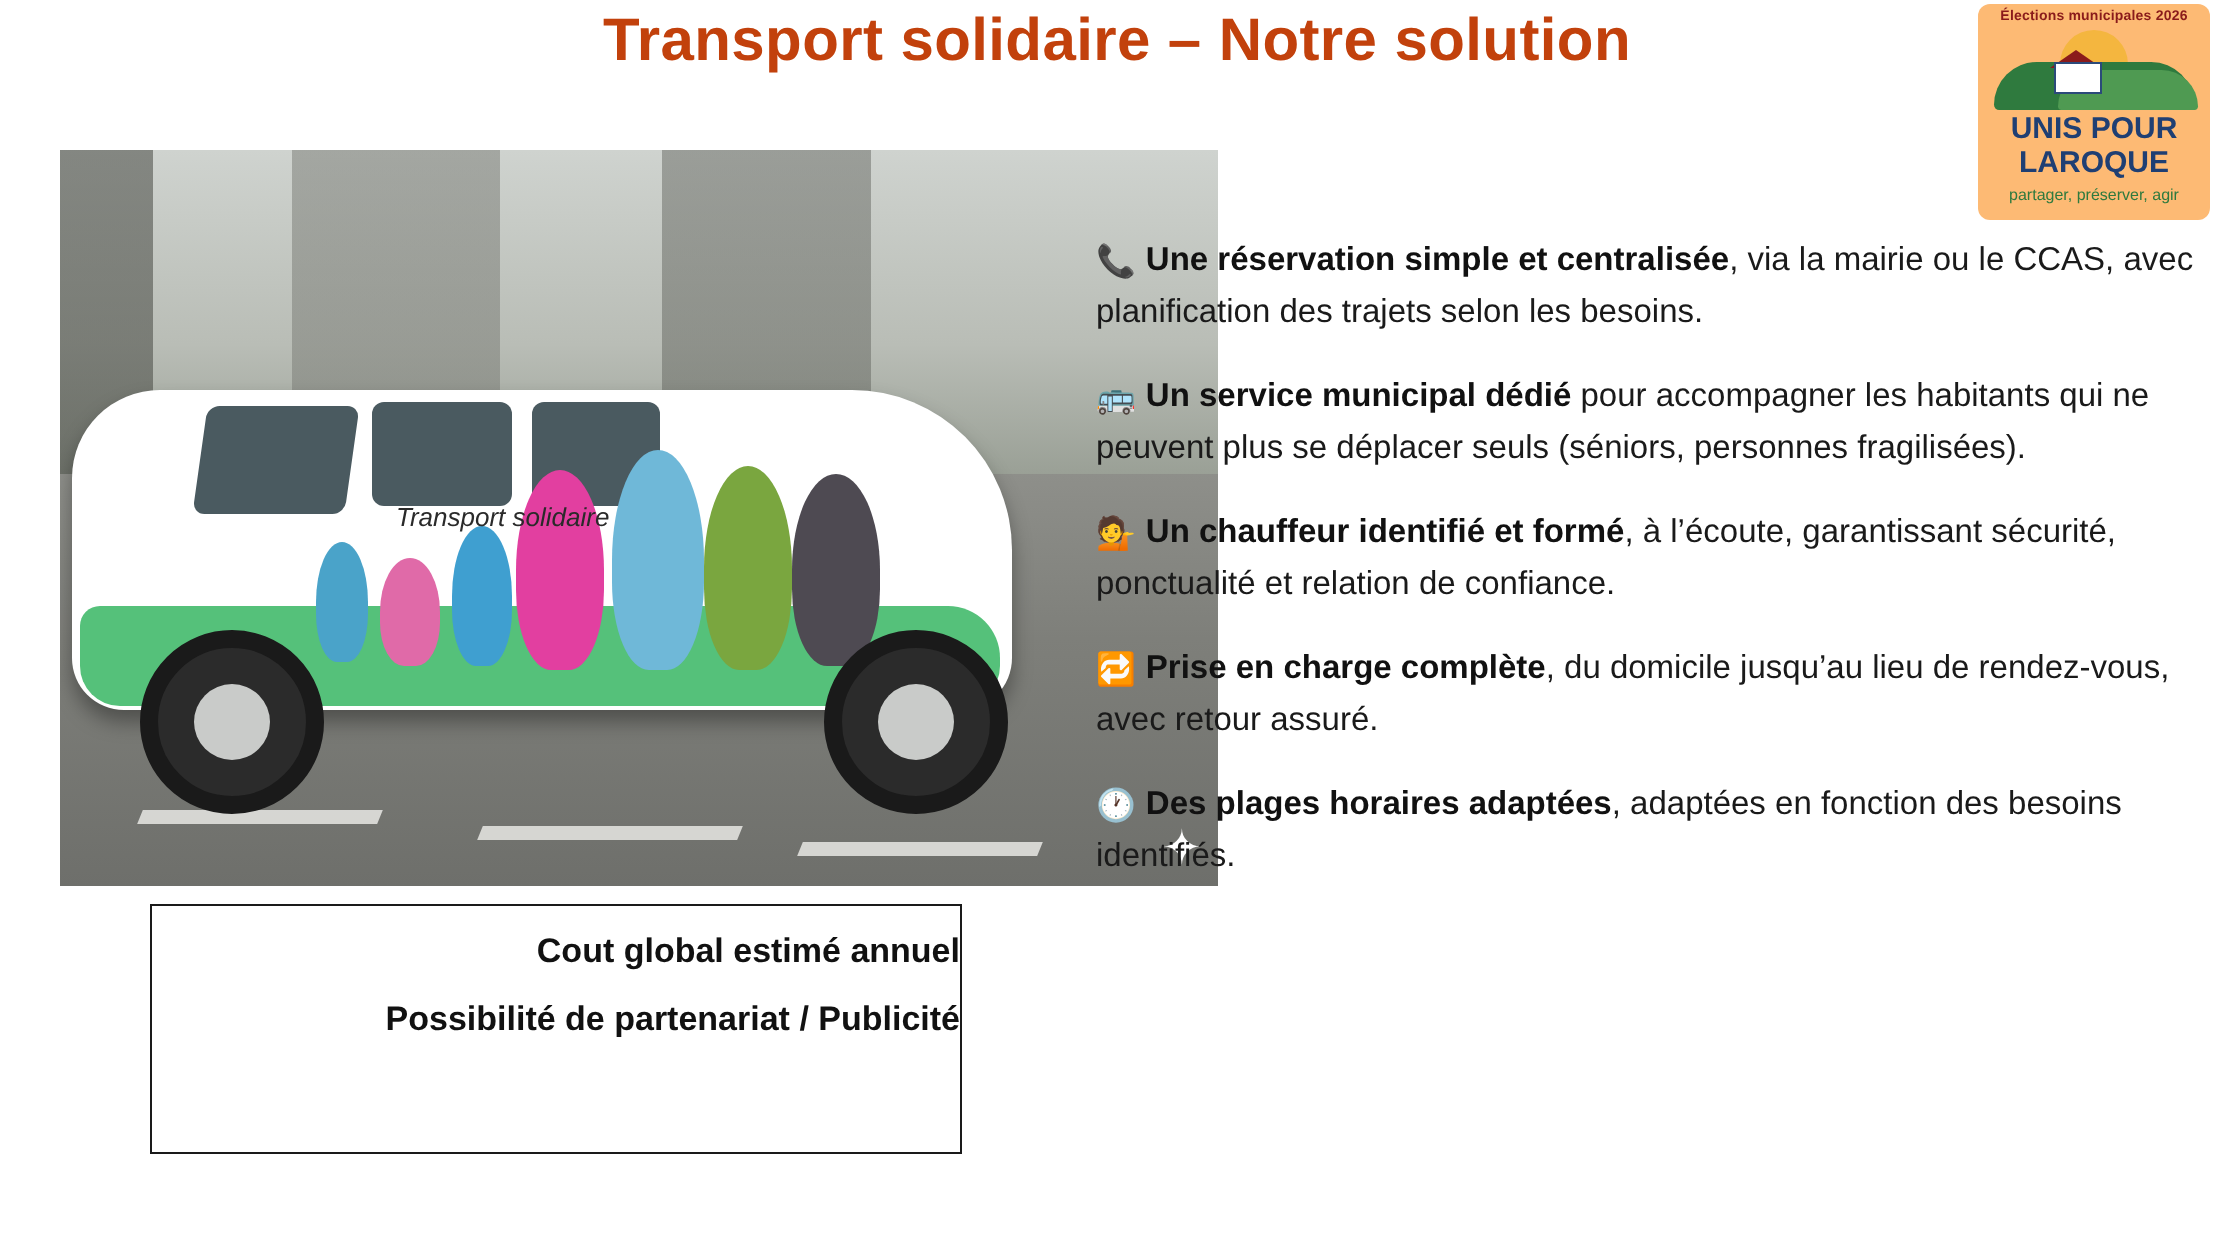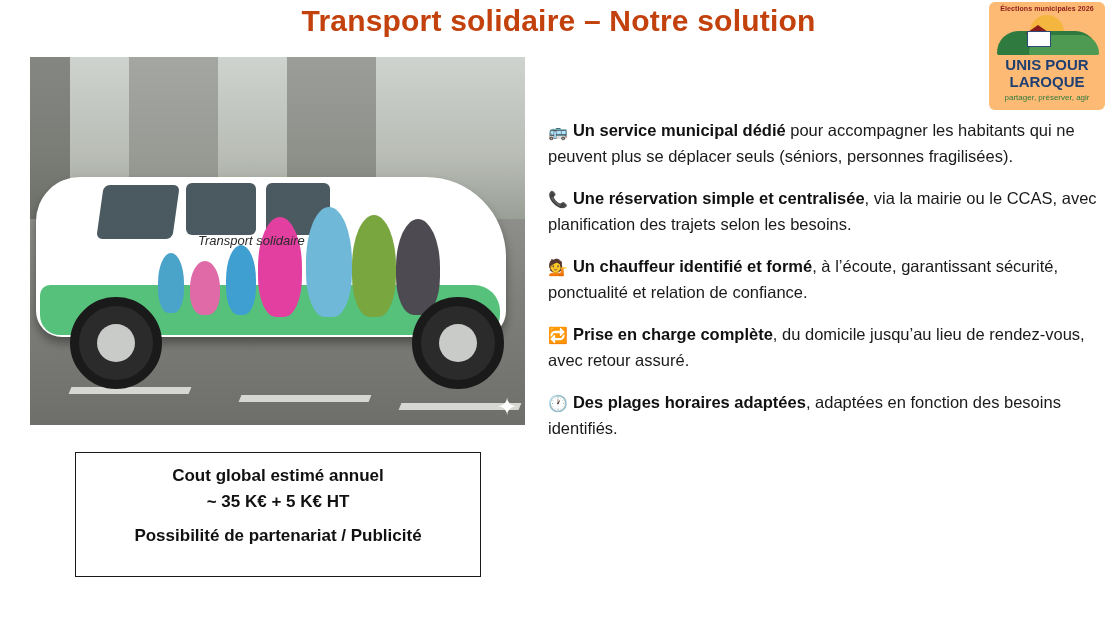--- a/index.html
+++ b/index.html
@@ -113,22 +113,22 @@
     text-align: center;
     font-size: 8px;
     color: #2f7a3e;
     margin-top: 4px;
   }
 
   
   .photo {
     position: absolute;
     left: 30px;
-    top: 57px;
-    width: 495px;
+    top: 75px;
+    width: 579px;
     height: 368px;
     overflow: hidden;
     background: #6f6f6a;
   }
   .ph-sky {
     position: absolute;
     left: 0; top: 0; width: 100%; height: 44%;
     background: linear-gradient(#cfd3cf, #b9bdb6 60%, #9aa096);
   }
   .ph-building {
@@ -211,21 +211,21 @@
 
   
   .cost-box {
     position: absolute;
     left: 75px;
     top: 452px;
     width: 406px;
     height: 125px;
     border: 1px solid #1a1a1a;
     background: #ffffff;
-    text-align: center;
+    text-align: right;
     padding-top: 10px;
     box-sizing: border-box;
   }
   .cost-line {
     font-size: 17px;
     font-weight: bold;
     line-height: 26px;
     color: #111;
   }
   .cost-line.last {
@@ -304,35 +304,34 @@
     </div>
   <div class="ph-wheel w-rear">
       <div class="ph-hub"></div>
     </div>
 
   <div style="position:absolute; right:8px; bottom:4px; color:#fff; font-size:24px;">✦</div>
 </div>
 
 <div class="cost-box">
   <div class="cost-line">Cout global estimé annuel</div>
-  <div class="cost-line">~ 35 K€ + 5 K€ HT</div>
   <div class="cost-line last">Possibilité de partenariat / Publicité</div>
 </div>
 
 <div class="bullets">
 
   <div class="bullet">
+    <span class="emoji">📞</span><b>Une réservation simple et centralisée</b><span>, via la mairie ou le CCAS, avec planification des trajets selon les besoins.</span>
+  </div>
+
+  <div class="bullet">
     <span class="emoji">🚌</span><b>Un service municipal dédié</b><span> pour accompagner les habitants qui ne peuvent plus se déplacer seuls (séniors, personnes fragilisées).</span>
   </div>
 
   <div class="bullet">
-    <span class="emoji">📞</span><b>Une réservation simple et centralisée</b><span>, via la mairie ou le CCAS, avec planification des trajets selon les besoins.</span>
-  </div>
-
-  <div class="bullet">
     <span class="emoji">💁</span><b>Un chauffeur identifié et formé</b><span>, à l’écoute, garantissant sécurité, ponctualité et relation de confiance.</span>
   </div>
 
   <div class="bullet">
     <span class="emoji">🔁</span><b>Prise en charge complète</b><span>, du domicile jusqu’au lieu de rendez-vous, avec retour assuré.</span>
   </div>
 
   <div class="bullet">
     <span class="emoji">🕐</span><b>Des plages horaires adaptées</b><span>, adaptées en fonction des besoins identifiés.</span>
   </div>

